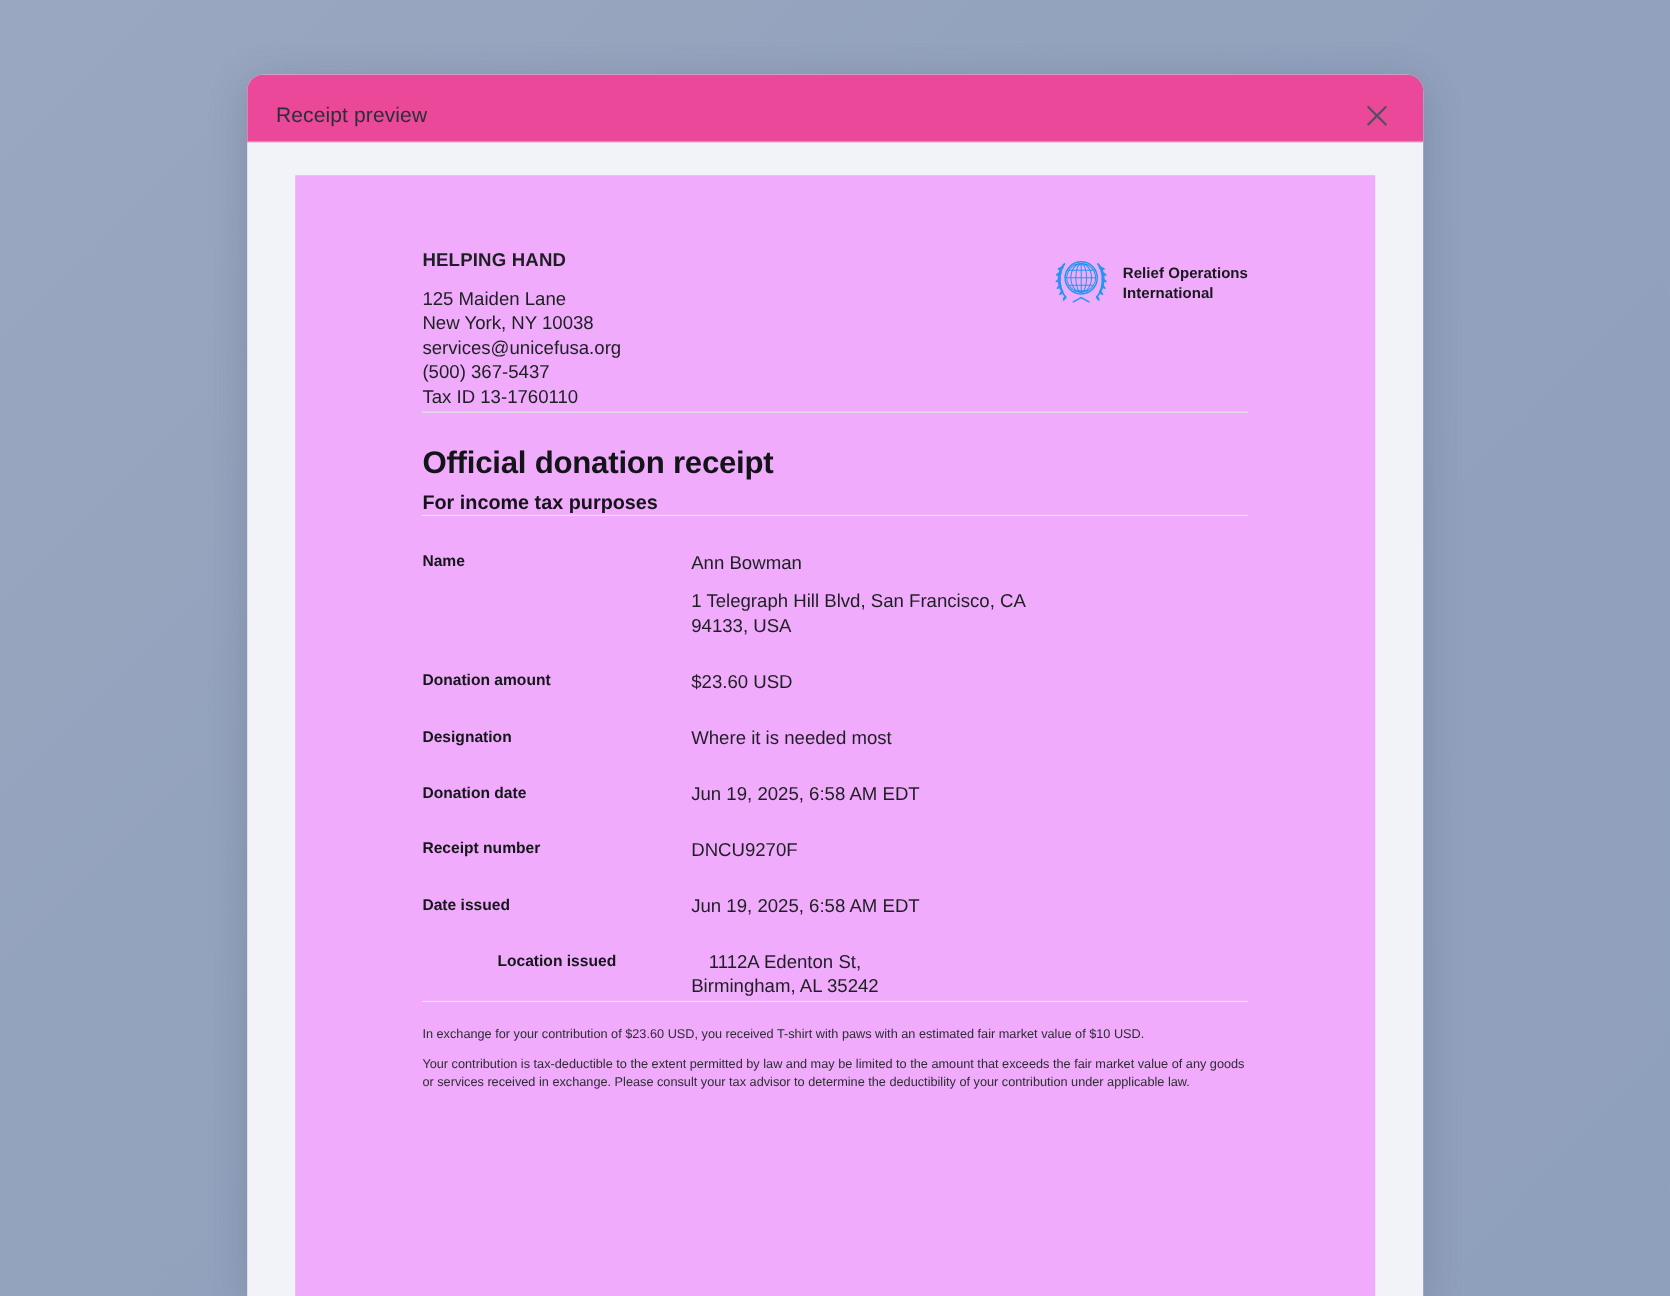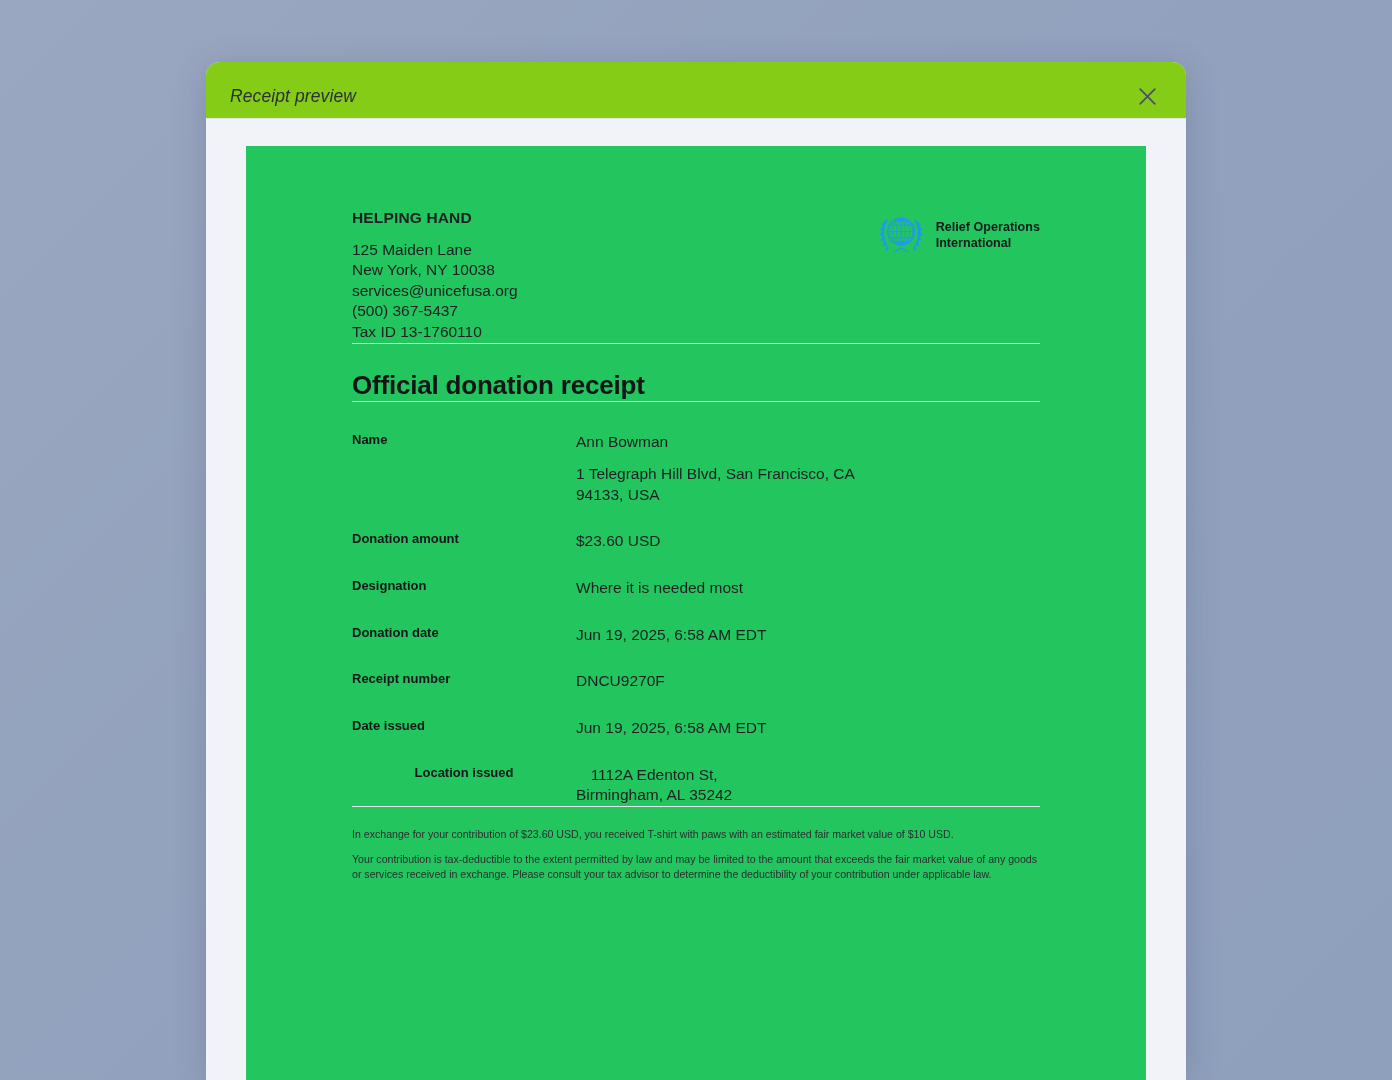--- a/index.html
+++ b/index.html
@@ -24,28 +24,27 @@
     width: 980px;
     height: 1018px;
     background: #f1f3f8;
     border-radius: 14px 14px 0 0;
     box-shadow: 0 6px 34px rgba(40,50,80,0.20);
     overflow: hidden;
   }
 
   #modal-header {
     height: 57px;
-    background: #84cc16;
+    background: #ec4899;
     border-bottom: 1px solid #e3e5ea;
     display: flex;
     align-items: center;
     justify-content: space-between;
     padding: 12px 22px 0 24px;
     box-sizing: border-box;
-    font-style: italic;
   }
   #modal-title {
     font-size: 17.5px;
     color: #2b2f36;
     letter-spacing: 0.1px;
   }
   #close-btn {
     width: 34px;
     height: 34px;
     display: flex;
@@ -61,21 +60,21 @@
 
   #modal-body {
     height: 961px;
     overflow: hidden;
     padding: 27px 40px 0 40px;
     box-sizing: border-box;
   }
 
   
   #receipt-page {
-    background: #22c55e;
+    background: #f0abfc;
     width: 900px;
     min-height: 934px;
     padding: 62px 106px 0 106px;
     box-sizing: border-box;
   }
 
   
   .org-row {
     display: flex;
     justify-content: space-between;
@@ -247,20 +246,21 @@
           <span class="brand-text">
             <span>Relief Operations</span><br>
             <span>International</span>
           </span>
         </div>
       </div>
 
       <hr class="rule rule-1">
 
       <div class="doc-title">Official donation receipt</div>
+      <div class="doc-subtitle">For income tax purposes</div>
 
       <hr class="rule rule-2">
 
       <div id="details">
 
         <div class="detail-row">
           <div class="detail-label">Name</div>
           <div class="detail-value">
             <div>Ann Bowman</div>
             <div class="sub">

